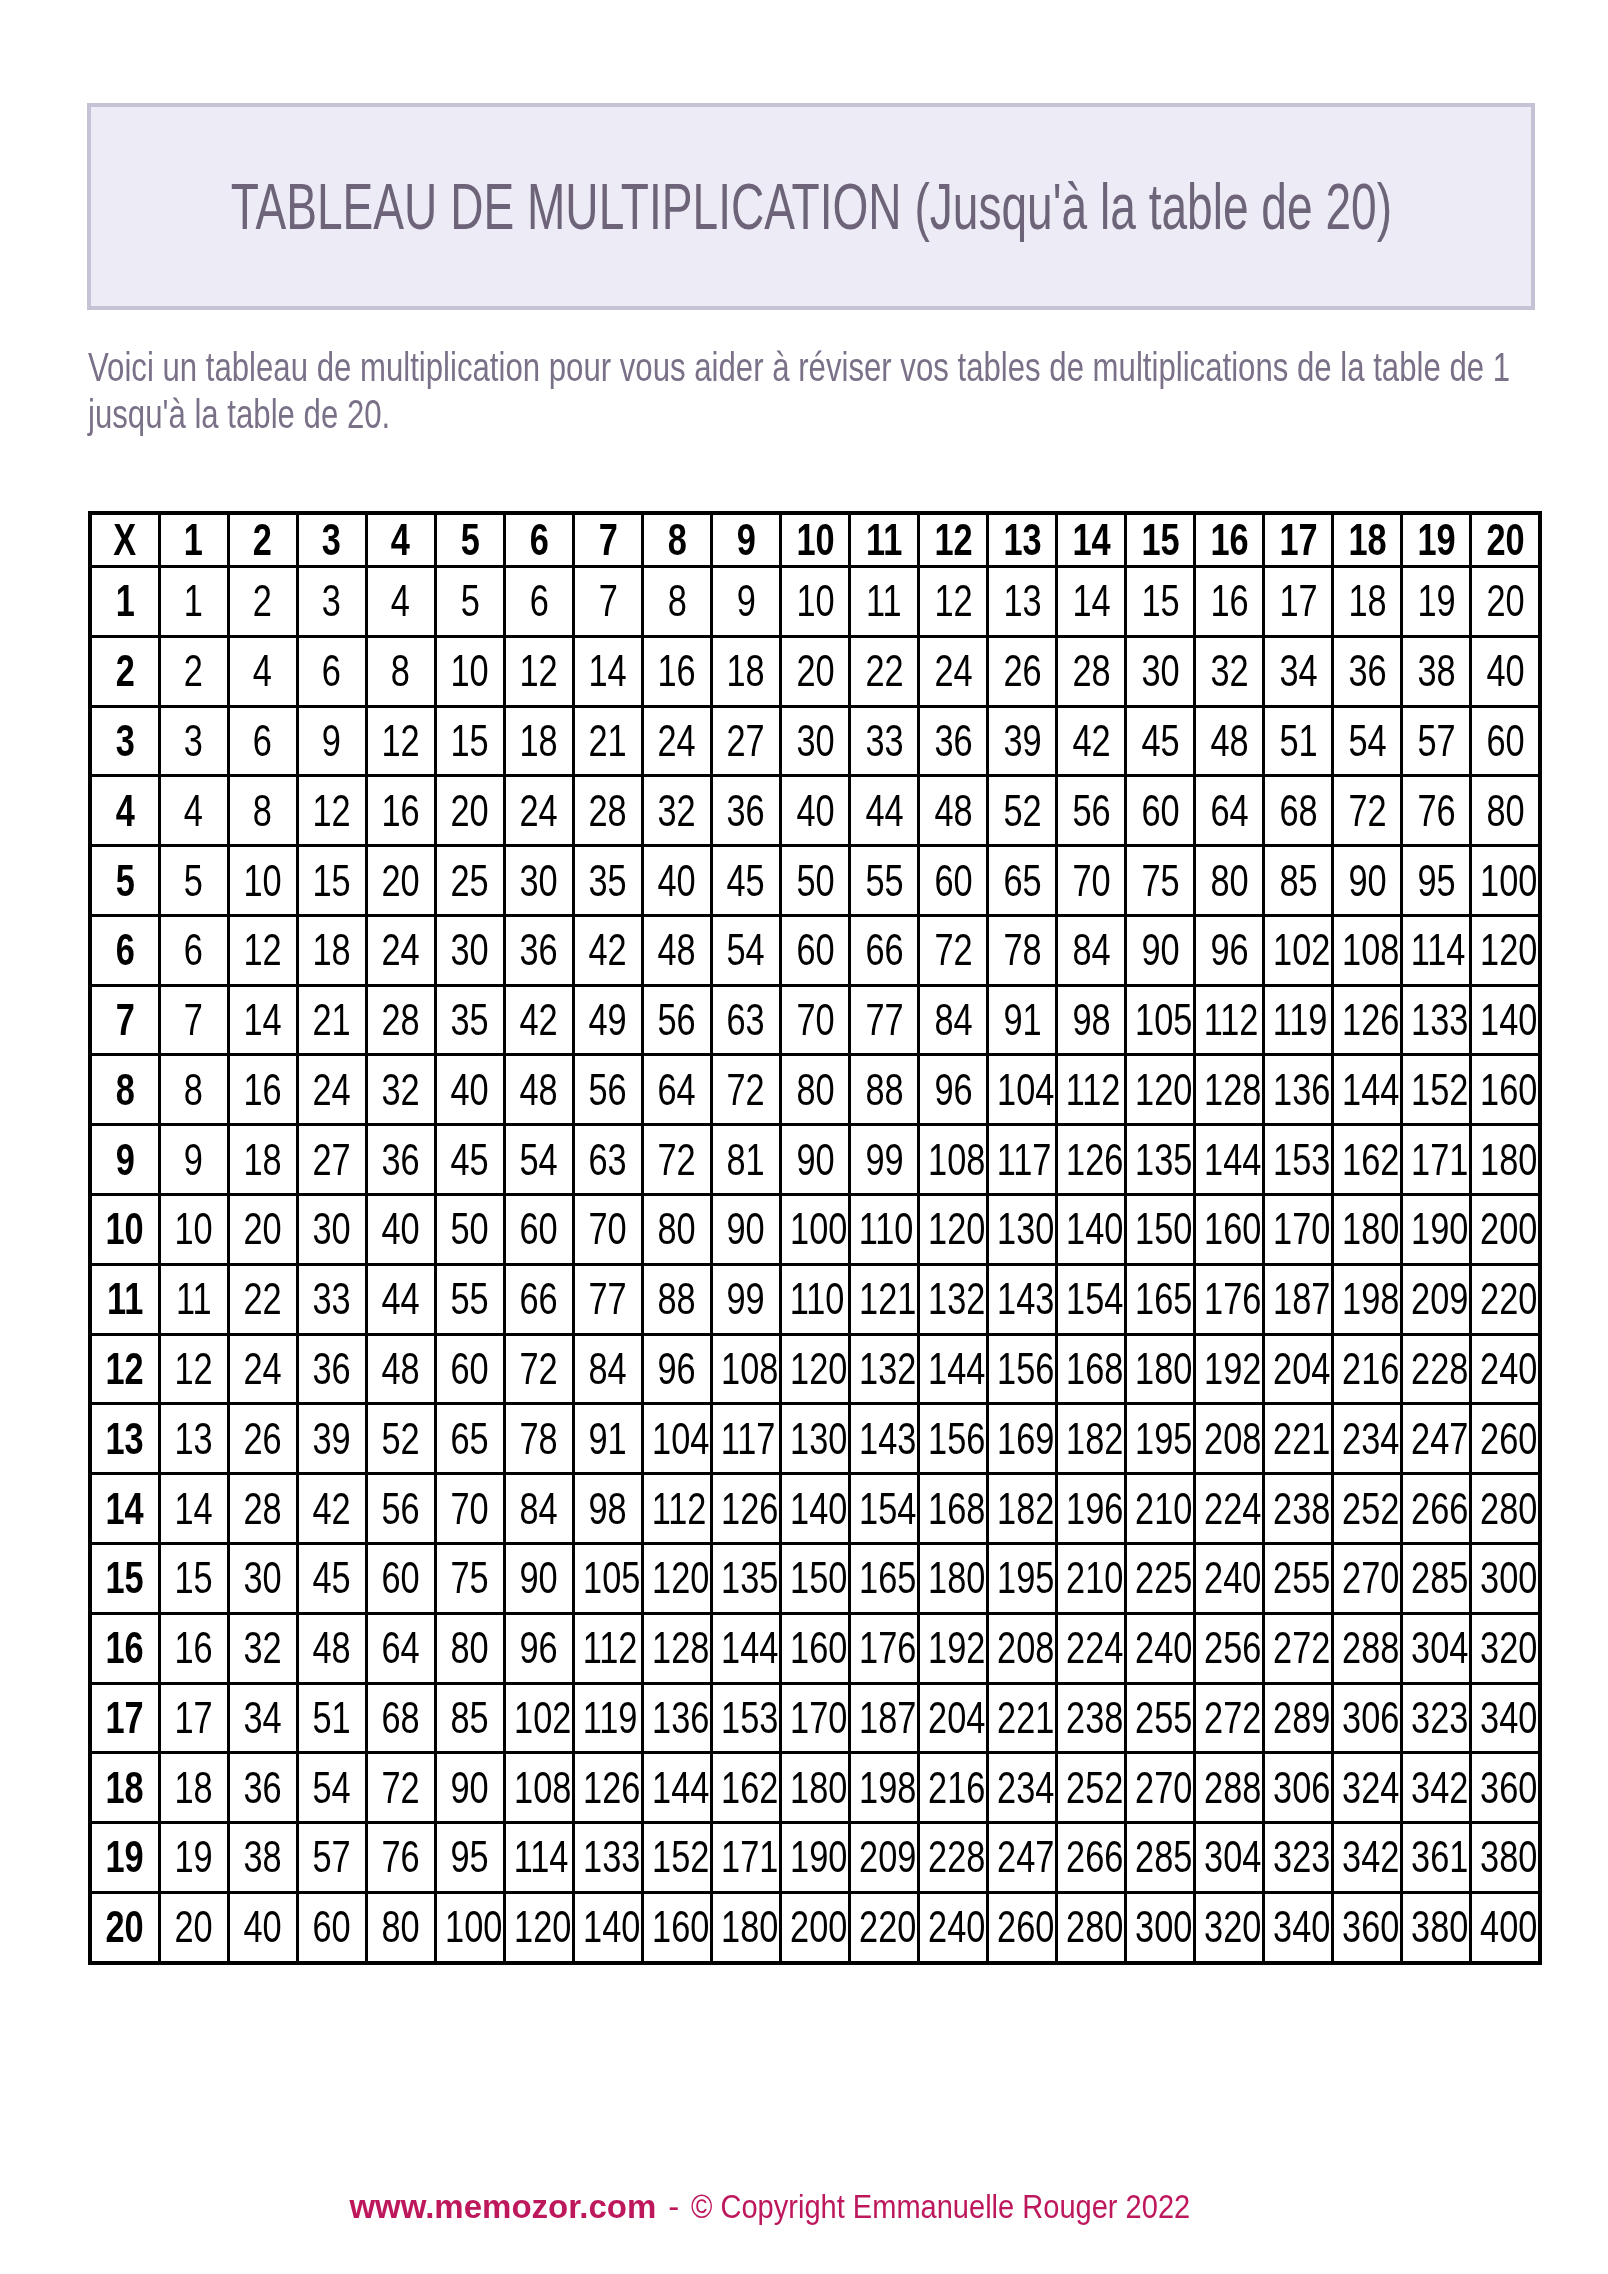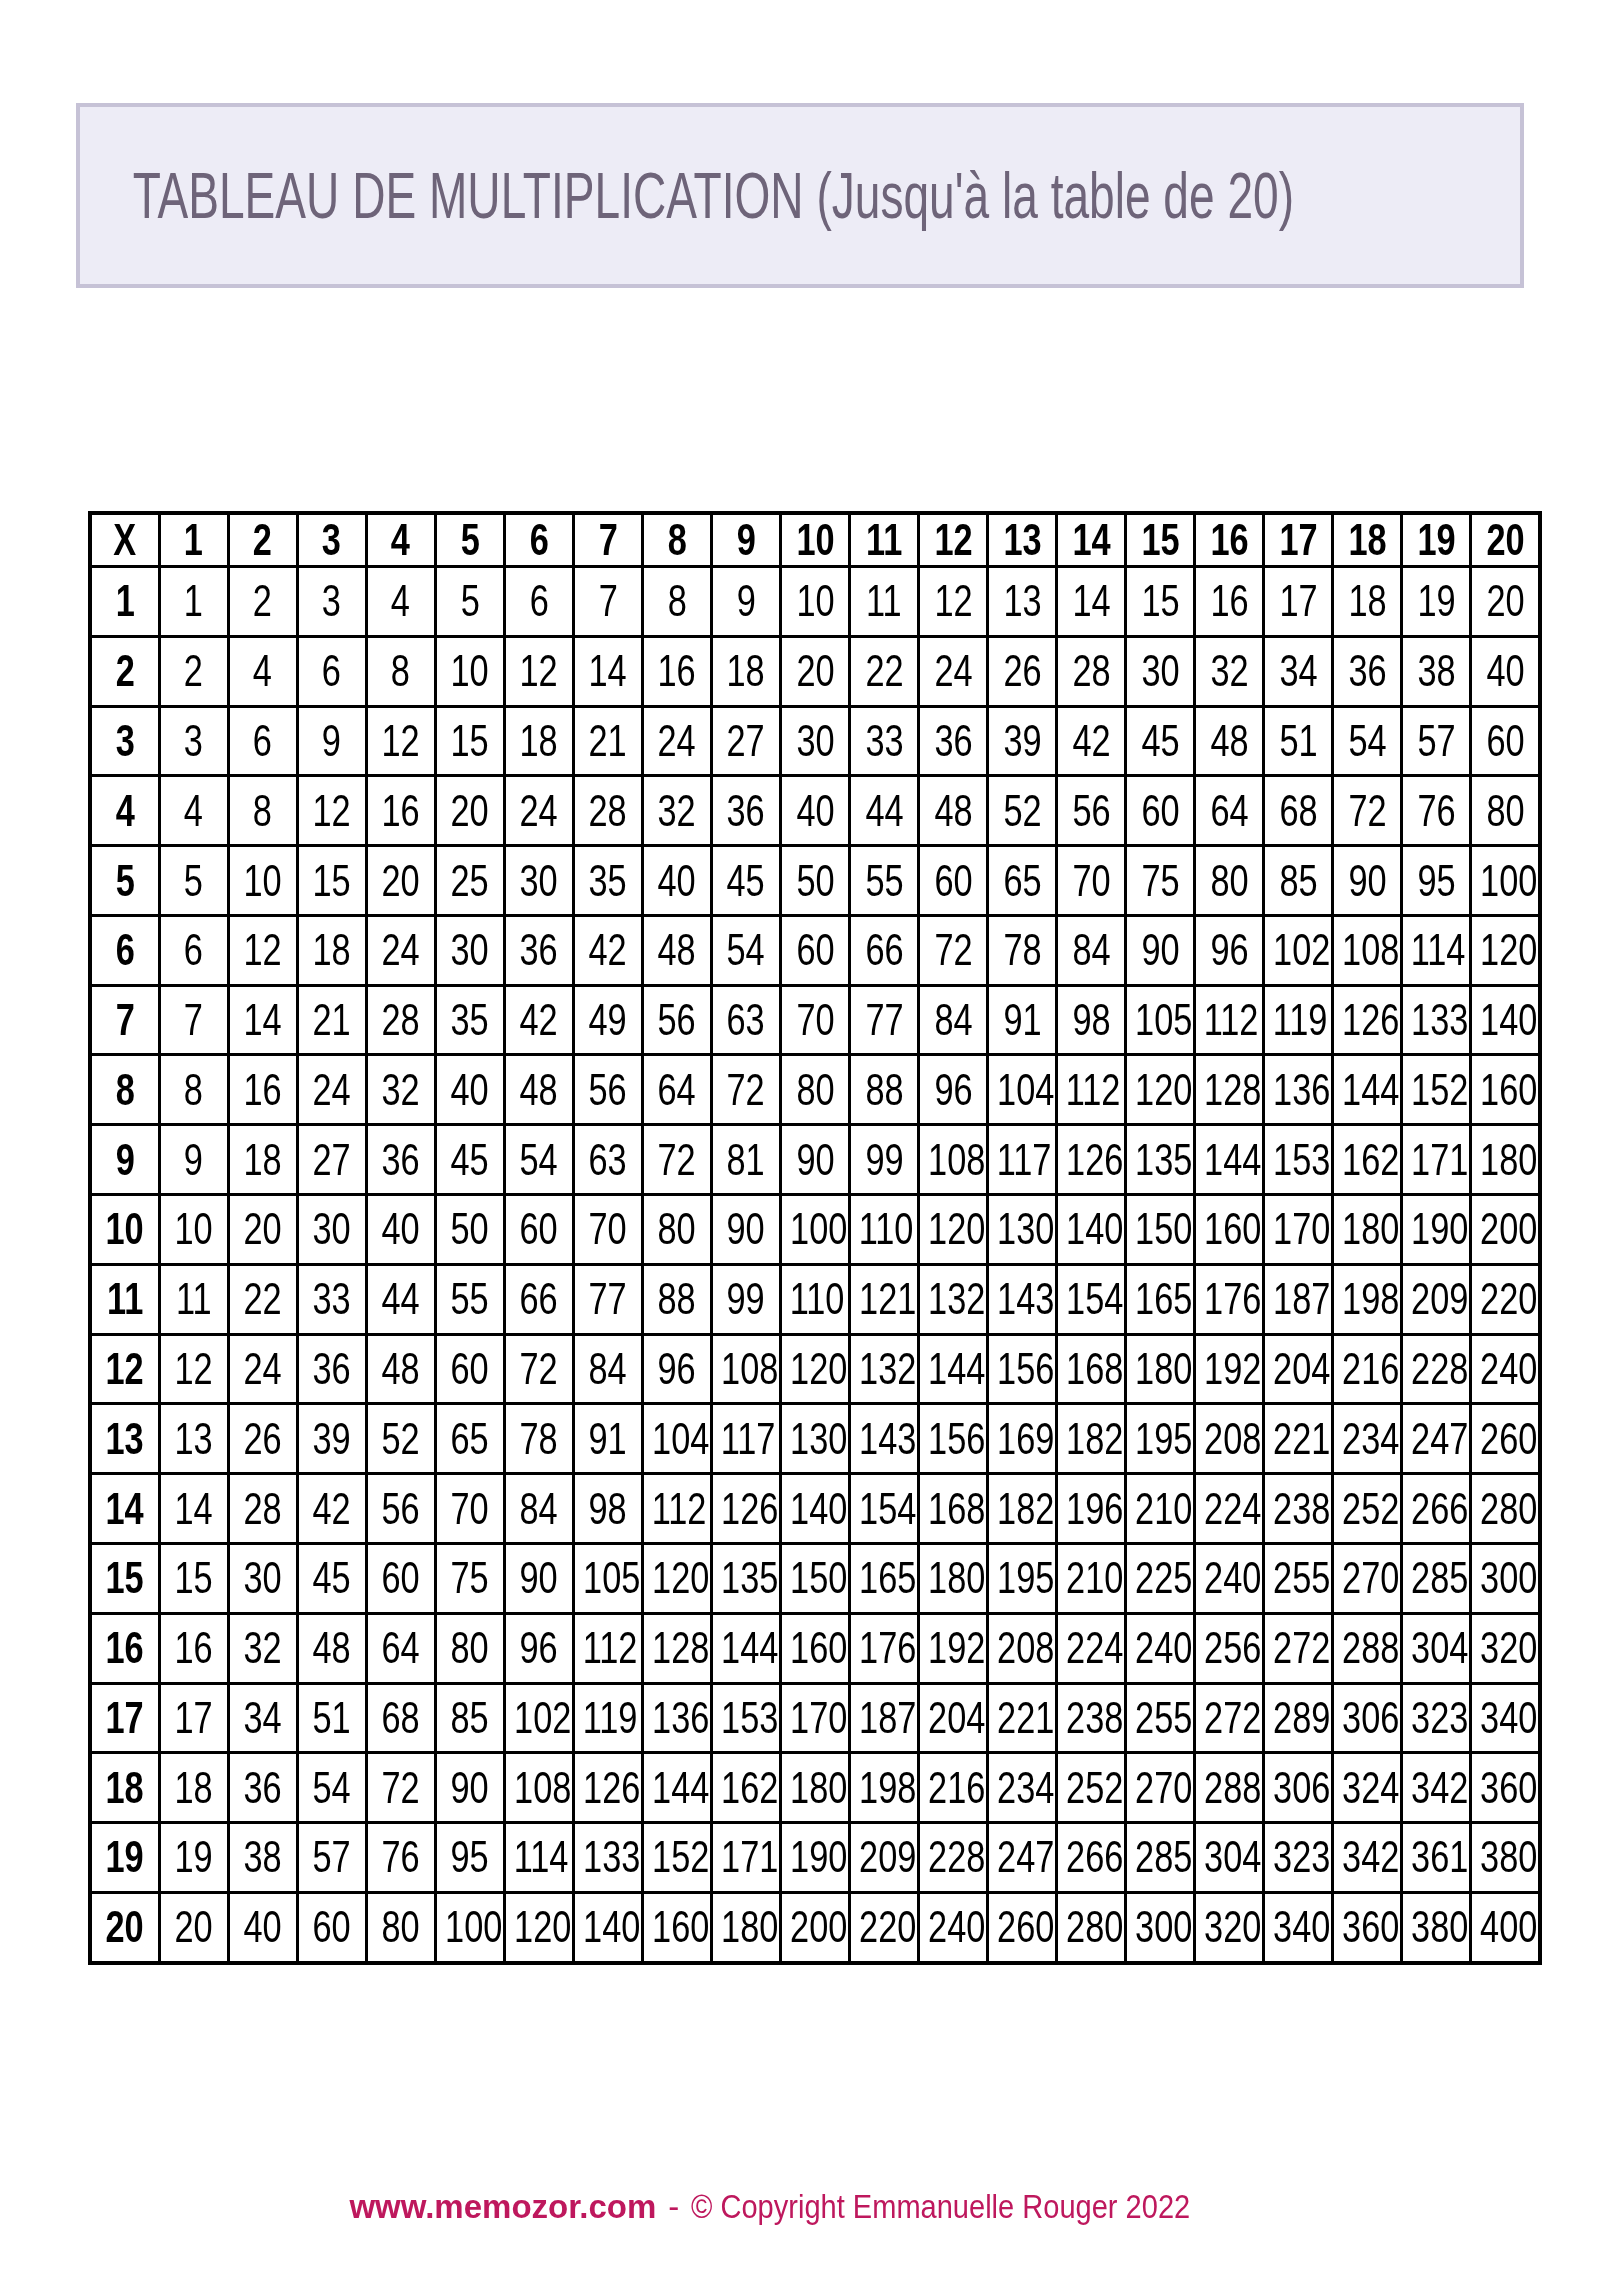--- a/index.html
+++ b/index.html
@@ -8,28 +8,28 @@
     width: 1608px;
     height: 2274px;
     background: #ffffff;
     font-family: "Liberation Sans", sans-serif;
     overflow: hidden;
   }
 
   
   .title-box {
     position: absolute;
-    left: 76px; top: 103px;
-    width: 1448px; height: 185px;
+    left: 87px; top: 103px;
+    width: 1448px; height: 207px;
     box-sizing: border-box;
     background: #edecf6;
     border: 4px solid #c6c2d6;
     display: flex;
     align-items: center;
-    justify-content: flex-end;
+    justify-content: center;
   }
   .title-box h1 {
     margin: 0;
     font-size: 64px;
     font-weight: 400;
     color: #6e6479;
     white-space: nowrap;
   }
   .sq-title {
     display: inline-block;
@@ -110,20 +110,23 @@
 <body>
 
 <div class="page">
 
   <header class="title-box">
     <h1>
       <span class="sq-title"><span class="t-main">TABLEAU DE MULTIPLICATION</span> <span class="t-sub">(Jusqu'à la table de 20)</span></span>
     </h1>
   </header>
 
+  <p class="intro">
+    <span class="sq-block">Voici un tableau de multiplication pour vous aider à réviser vos tables de multiplications de la table de 1 jusqu'à la table de 20.</span>
+  </p>
 
   <table class="mult-table">
     <thead>
         <tr>
           <th><span class="cq">X</span></th>
           <th><span class="cq">1</span></th>
           <th><span class="cq">2</span></th>
           <th><span class="cq">3</span></th>
           <th><span class="cq">4</span></th>
           <th><span class="cq">5</span></th>

